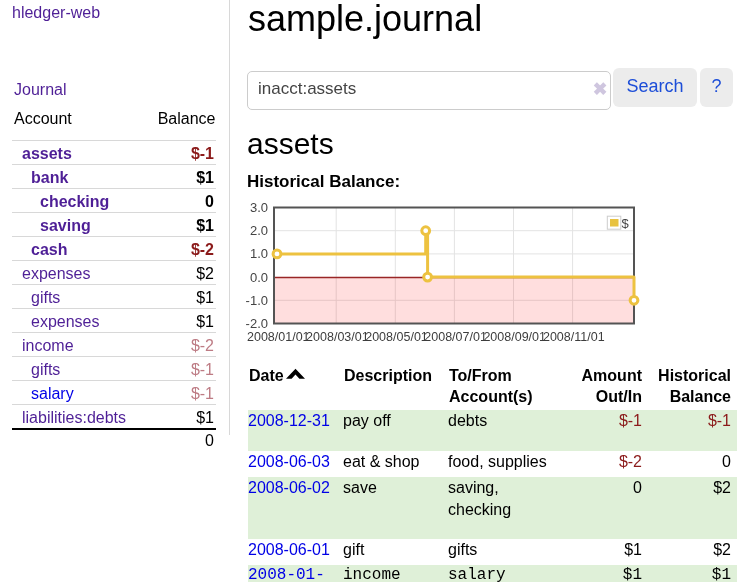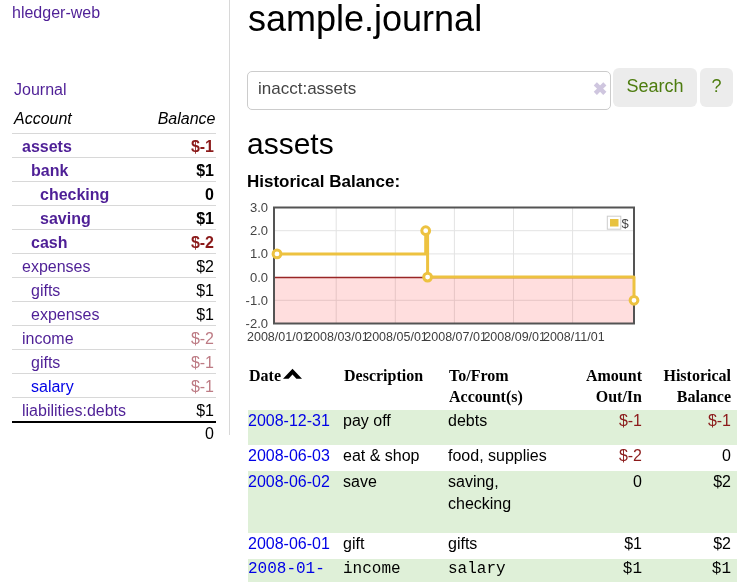--- a/index.html
+++ b/index.html
@@ -11,52 +11,52 @@
 .negstrong { color:#8b1a1a; }
 .negmuted { color:#bd7b84; }
 
 #divider { position:absolute; left:229px; top:0; width:1px; height:435px; background:#d8d8d8; }
 
 #brand { position:absolute; left:12px; top:3.5px; font-size:16px; }
 #journal { position:absolute; left:14px; top:81px; font-size:16px; }
 
 #acctable { position:absolute; left:12px; top:104.5px; border-collapse:collapse; width:204px; font-size:16px; }
 #acctable th, #acctable td { padding:0; font-weight:normal; line-height:19px; vertical-align:middle; }
-#acctable thead th { height:23.7px; vertical-align:bottom; padding-bottom:5px;font-style:italic; }
+#acctable thead th { height:23.7px; vertical-align:bottom; padding-bottom:12px; }
 #acctable tbody td { height:20.5px; padding-top:2.5px; vertical-align:top; }
 #acctable td.bold, #acctable td.bold a { font-weight:bold; }
 #acctable thead th { border-bottom:1px solid #d8d8d8; }
 #acctable tbody tr { border-top:1px solid #d8d8d8; }
 #acctable tbody tr:first-child { border-top:none; }
 #acctable .bal { text-align:right; padding-right:2px; }
 #acctable th.bal { padding-right:0.5px; }
 #acctable .d1 td.acct { padding-left:10px; }
 #acctable .d2 td.acct { padding-left:19px; }
 #acctable .d3 td.acct { padding-left:28px; }
 #acctable th.acct { padding-left:2px; text-align:left; }
 #acctable .total td { border-top:2px solid #000; padding-top:1px; height:22px; }
 .bold { font-weight:bold; }
 h1 { font-weight:normal; font-size:36px; margin:0; position:absolute; left:248px; top:-1px; line-height:40px; letter-spacing:0; }
 
 #searchrow { position:absolute; left:247px; top:68px; height:40px; }
 #searchbox { position:absolute; left:0; top:3px; width:342px; height:18px; border:1px solid #ccc; border-radius:5px; padding:7px 10px 12px; font-size:17px; color:#444; background:#fff; }
 #clearx { position:absolute; right:2.5px; top:9px; color:#cfc6df; font-weight:bold; font-size:17.5px; line-height:17.5px; }
-.btn { position:absolute; top:0; height:39px; background:#ececec; border-radius:6px; font-size:18px; color:#4d7c0f; text-align:center; line-height:36px; }
+.btn { position:absolute; top:0; height:39px; background:#ececec; border-radius:6px; font-size:18px; color:#1d4ed8; text-align:center; line-height:36px; }
 #btnsearch { left:366px; width:84px; }
 #btnq { left:453px; width:33px; }
 
 h2 { font-weight:normal; font-size:30px; margin:0; position:absolute; left:247px; top:127.5px; line-height:32px; }
 #histlabel { position:absolute; left:247px; top:172px; font-size:17px; font-weight:bold; }
 
 #chart { position:absolute; left:240px; top:200px; }
 
 #register { position:absolute; left:248px; top:362.7px; border-collapse:collapse; font-size:16px; table-layout:fixed; width:489px; }
 #register th, #register td { padding:2px 6px 2px 1px; vertical-align:top; line-height:21.7px; text-align:left; }
 #register tbody td { padding-top:0; padding-left:0; }
-#register th { font-weight:bold;font-family:Liberation Serif, serif; }
+#register th { font-weight:bold; }
 #register .r { text-align:right; }
 #register col.c1 { width:95px; }
 #register col.c2 { width:105px; }
 #register col.c3 { width:112px; }
 #register col.c4 { width:88px; }
 #register col.c5 { width:89px; }
 #register tr.g { background:#dff0d8; }
 </style>
 </head>
 <body>
@@ -203,21 +203,21 @@
   <th>Date <svg width="19" height="12" viewBox="0 0 19 12" style="vertical-align:2px;margin-left:-2px;">
             <polygon points="0,11.7 9.5,1.8 19,11.7 13.4,11.7 9.5,7.4 5.6,11.7" fill="#000"></polygon>
           </svg></th>
   <th>Description</th>
   <th>To/From Account(s)</th>
   <th class="r">Amount Out/In</th>
   <th class="r">Historical Balance</th>
 </tr>
 </thead>
 <tbody>
-<tr class="g" style="height:35px;">
+<tr class="g" style="height:41px;">
         <td><a class="blue" href="#">2008-12-31</a></td>
         <td>pay off</td>
         <td>debts</td>
         <td class="r negstrong">$-1</td>
         <td class="r negstrong">$-1</td>
       </tr>
 <tr style="height:26.2px;">
         <td><a class="blue" href="#">2008-06-03</a></td>
         <td>eat &amp; shop</td>
         <td>food, supplies</td>

